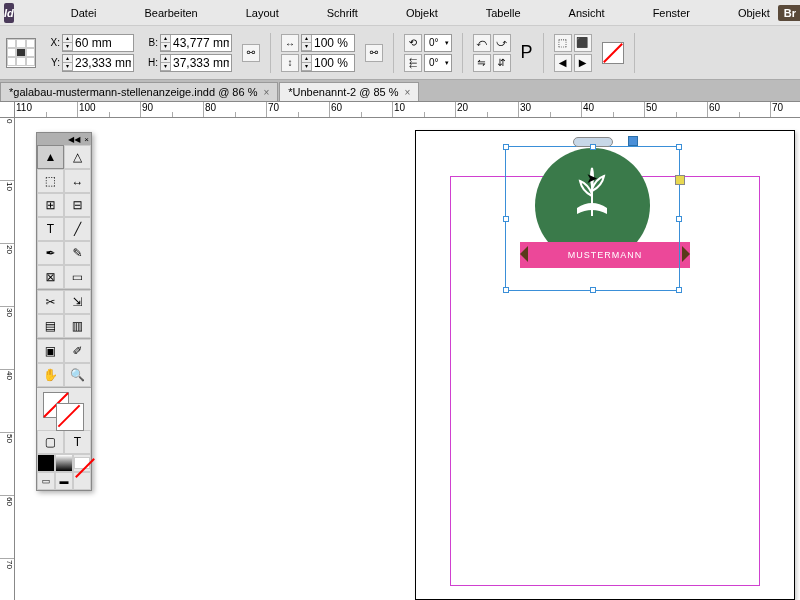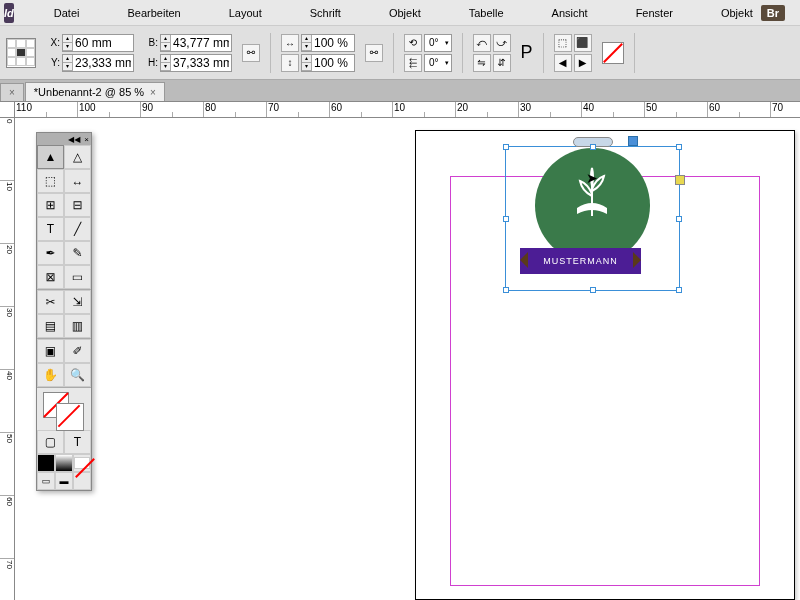--- a/index.html
+++ b/index.html
@@ -1,18 +1,18 @@
 <!DOCTYPE html>
 <html><head>
 <meta charset="utf-8">
 <style>
 * { box-sizing: border-box; margin: 0; padding: 0; font-family: Tahoma, Arial, sans-serif; font-size: 11px; }
 body { background: #fff; width: 800px; height: 600px; overflow: hidden; position: relative; }
 .menubar { background: #e8e8e8; height: 26px; display: flex; align-items: center; padding: 0 4px; border-bottom: 1px solid #ccc; }
-.app-badge { background: #4a3a5a; color: #fff; width: 26px; height: 20px; display: flex; align-items: center; justify-content: center; font-weight: bold; font-style: italic; border-radius: 2px; margin-right: 0; text-align: center; }
+.app-badge { background: #4a3a5a; color: #fff; width: 26px; height: 20px; display: flex; align-items: center; justify-content: center; font-weight: bold; font-style: italic; border-radius: 2px; margin-right: 17px; text-align: center; }
 .menu-item { padding: 4px 8px; cursor: pointer; margin-left: 32px; }
 .menu-right { margin-left: auto; display: flex; align-items: center; gap: 20px; }
 .br-badge { background: #5a4a3a; color: #fff; padding: 2px 6px; border-radius: 2px; font-weight: bold; }
 .zoom-sel { background: #f5f5f5; border: 1px solid #999; padding: 1px 14px 1px 4px; position: relative; }
 .zoom-sel::after { content: "▾"; position: absolute; right: 2px; font-size: 8px; }
 .topicon { width: 26px; height: 20px; background: #f0f0f0; border: 1px solid #bbb; display: flex; align-items: center; justify-content: center; }
 .controlbar { background: #e0e0e0; height: 54px; display: flex; align-items: center; padding: 2px 6px; gap: 10px; border-bottom: 1px solid #aaa; }
 .ref-grid { width: 30px; height: 30px; background: #fff; border: 1px solid #888; display: grid; grid-template-columns: repeat(3,1fr); grid-template-rows: repeat(3,1fr); }
 .ref-cell { border: 1px solid #ccc; }
 .ref-cell.active { background: #333; }
@@ -48,21 +48,21 @@
 .sel-handle { position: absolute; width: 6px; height: 6px; background: #fff; border: 1px solid #3a8fd8; }
 .sel-handle.tl { left: -3px; top: -3px; } .sel-handle.tm { left: 50%; top: -3px; margin-left: -3px; } .sel-handle.tr { right: -3px; top: -3px; }
 .sel-handle.ml { left: -3px; top: 50%; margin-top: -3px; } .sel-handle.mr { right: -3px; top: 50%; margin-top: -3px; }
 .sel-handle.bl { left: -3px; bottom: -3px; } .sel-handle.bm { left: 50%; bottom: -3px; margin-left: -3px; } .sel-handle.br { right: -3px; bottom: -3px; }
 .sq-yellow { position: absolute; right: -6px; top: 28px; width: 10px; height: 10px; background: #e8d850; border: 1px solid #888; }
 .sq-blue { position: absolute; left: 50%; top: -11px; margin-left: 35px; width: 10px; height: 10px; background: #4a8fd8; border: 1px solid #2a6fa8; }
 .badge-pill { position: absolute; left: 50%; top: -10px; margin-left: -20px; width: 40px; height: 10px; background: #c8d8e8; border: 1px solid #888; border-radius: 5px; }
 .logo { position: absolute; left: 505px; top: 30px; width: 145px; height: 140px; }
 .logo-circle { position: absolute; left: 15px; top: 0; width: 115px; height: 115px; background: #3a7a4a; border-radius: 50%; }
 .logo-plant { position: absolute; left: 52px; top: 18px; width: 40px; height: 50px; }
-.logo-ribbon { position: absolute; left: 0; top: 100px; width: 121px; height: 26px; background: #4c1d95; color: #fff; display: flex; align-items: center; justify-content: center; font-size: 9px; letter-spacing: 1px; }
+.logo-ribbon { position: absolute; left: 0; top: 94px; width: 170px; height: 26px; background: #ec4899; color: #fff; display: flex; align-items: center; justify-content: center; font-size: 9px; letter-spacing: 1px; }
 .logo-ribbon::before { content: ""; position: absolute; left: -8px; top: 4px; border: 8px solid transparent; border-right-color: #5a3a1a; }
 .logo-ribbon::after { content: ""; position: absolute; right: -8px; top: 4px; border: 8px solid transparent; border-left-color: #5a3a1a; }
 .cursor-arrow { position: absolute; font-size: 14px; color: #000; }
 .toolbox { position: absolute; left: 36px; top: 132px; width: 56px; background: #e8e8e8; border: 1px solid #888; box-shadow: 2px 2px 5px rgba(0,0,0,0.3); z-index: 50; }
 .tb-head { background: #b0b0b0; height: 12px; display: flex; align-items: center; justify-content: flex-end; padding: 0 2px; }
 .tb-head span { font-size: 8px; }
 .tb-grid { display: grid; grid-template-columns: 1fr 1fr; }
 .tb-cell { height: 24px; border: 1px solid #ccc; background: #e8e8e8; display: flex; align-items: center; justify-content: center; font-size: 12px; }
 .tb-cell.sel { background: #d0d0d0; border: 1px solid #888; }
 .tb-divider { grid-column: 1 / 3; height: 1px; background: #aaa; }
@@ -211,20 +211,21 @@
         <div class="icon-btn">◀</div>
         <div class="icon-btn">▶</div>
       </div>
   </div>
   <div class="no-stroke"></div>
   <div class="sep"></div>
 </div>
 
 <div class="tabbar">
   <div class="tab">
+      <span>*galabau-mustermann-stellenanzeige.indd @ 86 %</span>
       <span class="tab-close">×</span>
     </div>
   <div class="tab active">
       <span>*Unbenannt-2 @ 85 %</span>
       <span class="tab-close">×</span>
     </div>
 </div>
 
 <div class="ruler-corner"></div>
 <div class="ruler-h" id="rh">

